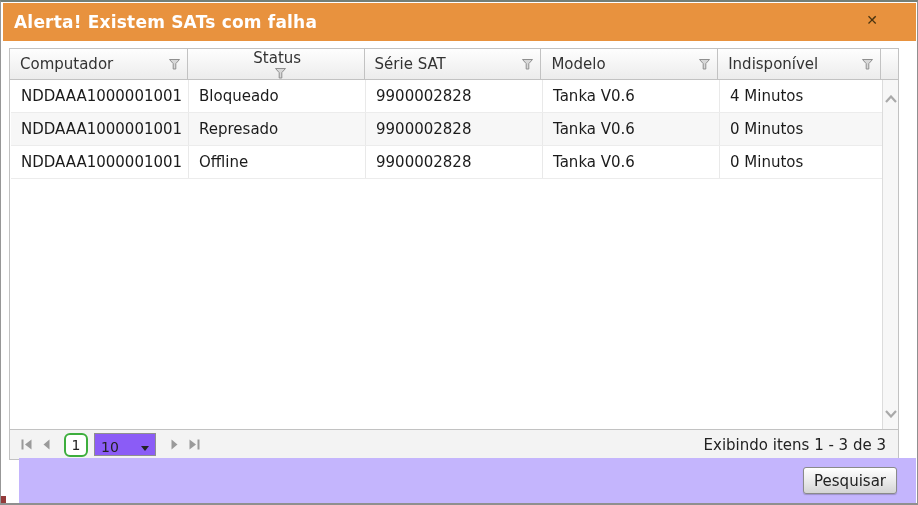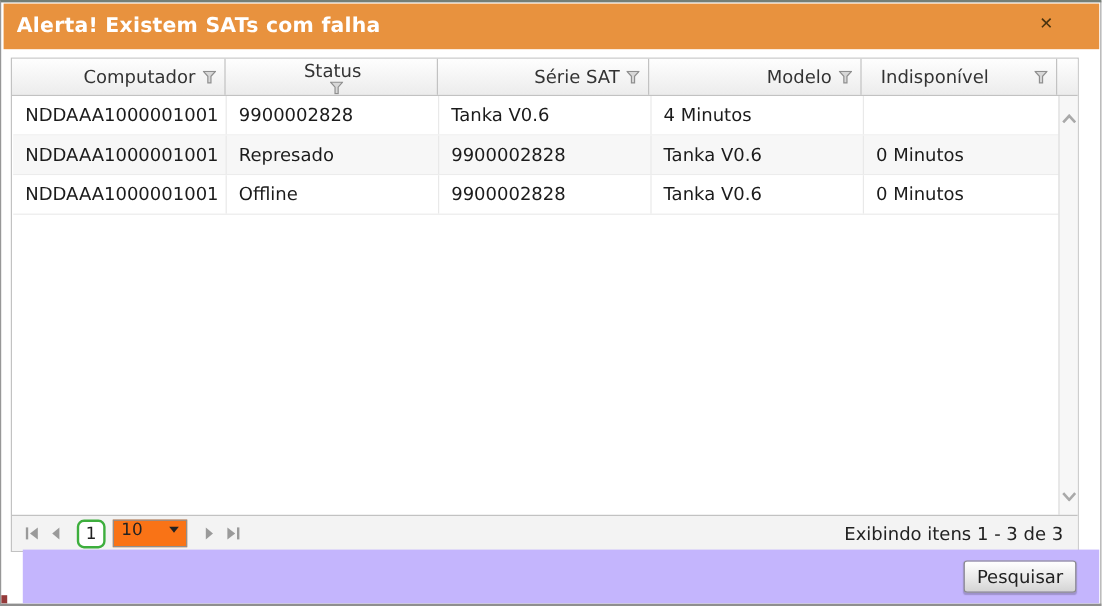--- a/index.html
+++ b/index.html
@@ -29,21 +29,21 @@
   }
 
   
   .grid {
     position:absolute; left:8px; top:46px; width:890px; height:412px;
     border:1px solid #c2c2c2; background:#fff;
   }
   .ghead { display:flex; height:31px; background:linear-gradient(#fefefe,#ececec); border-bottom:1px solid #c2c2c2; }
   .gh {
     border-right:1px solid #c2c2c2; display:flex; align-items:center;
-    justify-content:flex-end; padding:0 7px 0 10px; font-size:15px; color:#333;
+    justify-content:space-between; padding:0 7px 0 10px; font-size:15px; color:#333;
     white-space:nowrap; overflow:hidden;
   }
   .gh:nth-child(1){ width:178px; }
   .gh:nth-child(2){ width:177px;flex-direction:column; }
   .gh:nth-child(3){ width:177px; }
   .gh:nth-child(4){ width:177px; }
   .gh:nth-child(5){ width:163px;gap:32px; }
   .gh-spacer { width:16px; border-right:none; }
 
   .funnel { flex:0 0 auto; margin-left:6px; cursor:pointer; display:flex; align-items:center; }
@@ -76,22 +76,22 @@
     background:#f3f3f3; border-top:1px solid #c2c2c2;
     display:flex; align-items:center; padding:0 8px 0 6px;
   }
   .pbtn { width:20px; height:20px; display:flex; align-items:center; justify-content:center; cursor:pointer; }
   .page-current {
     min-width:24px; height:24px; border:2px solid #3dae3d; border-radius:6px;
     background:#fff; text-align:center; line-height:20px; font-size:14px;
     color:#222; margin:0 6px 0 8px; cursor:pointer;
   }
   .page-size {
-    width:62px; height:23px; border:1px solid #8f8f8f; background:#f97316;
-    display:flex; align-items:flex-start; justify-content:space-between;
+    width:62px; height:23px; border:1px solid #8f8f8f; background:#8b5cf6;
+    display:flex; align-items:flex-end; justify-content:space-between;
     padding:0 6px; font-size:14px; color:#222; margin-right:8px; cursor:pointer;
   }
   .caret-down { width:0; height:0; border:4px solid transparent; border-top:5px solid #222; margin-top:5px; }
   .pager-status { margin-left:auto; font-size:15px; color:#222; padding-right:4px; }
 
   
   .footer { position:absolute; left:18px; right:1px; bottom:0; height:45px; background:#c4b5fd; }
   .search-btn {
     position:absolute; right:19px; bottom:9px; height:27px; min-width:76px;
     border:1px solid #8a8a8a; border-radius:3px;
@@ -154,20 +154,21 @@
               <path d="M0.5 0.5 H10.5 L6.8 4.6 V10 L4.2 10 V4.6 Z" fill="#d8d8d8" stroke="#8f8f8f" stroke-width="1"></path>
             </svg>
         </span>
       </div>
       <div class="gh gh-spacer"></div>
     </div>
 
     <div class="gbody">
       <div class="grow">
         <div class="gc">NDDAAA1000001001</div>
+        <div class="gc">Bloqueado</div>
         <div class="gc">9900002828</div>
         <div class="gc">Tanka V0.6</div>
         <div class="gc">4 Minutos</div>
       </div>
       <div class="grow alt">
         <div class="gc">NDDAAA1000001001</div>
         <div class="gc">Represado</div>
         <div class="gc">9900002828</div>
         <div class="gc">Tanka V0.6</div>
         <div class="gc">0 Minutos</div>

